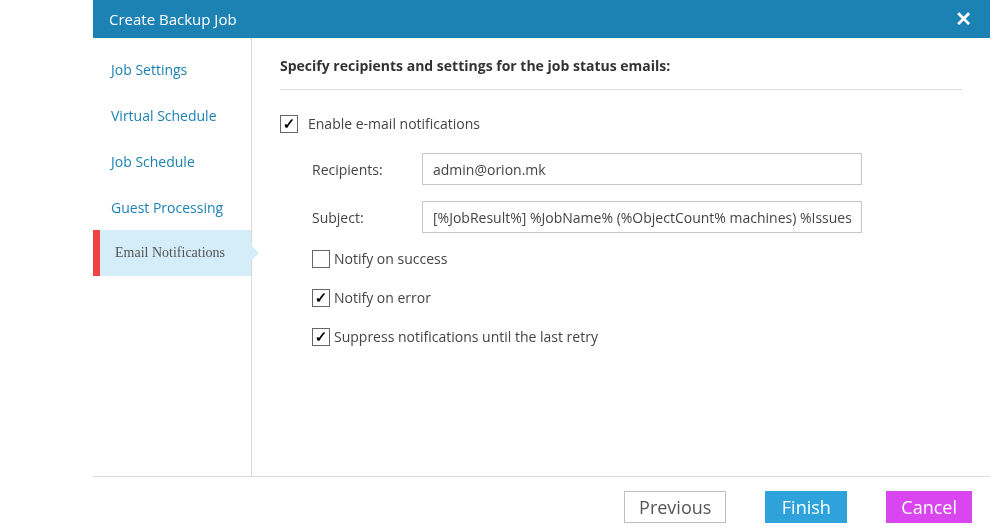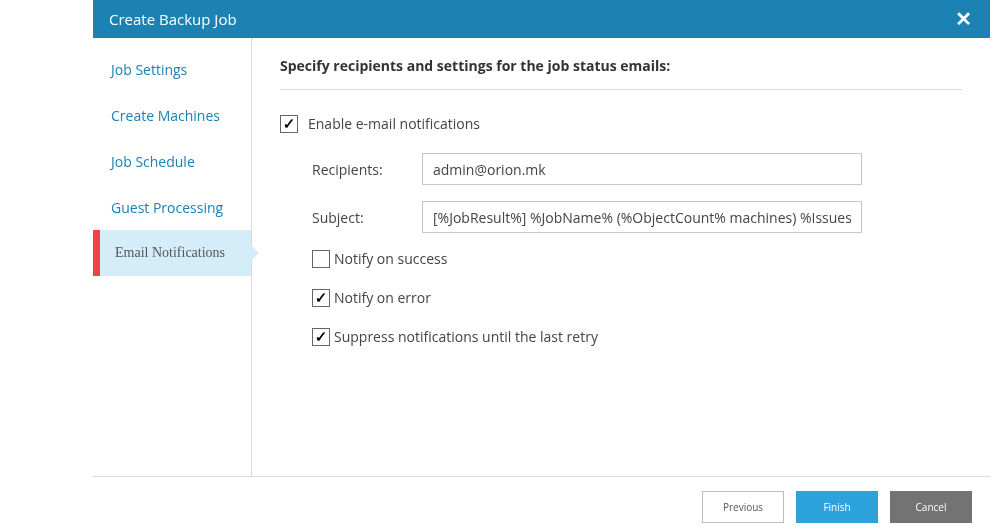--- a/index.html
+++ b/index.html
@@ -141,56 +141,57 @@
       border-top: 1px solid #dcdcdc;
       padding: 14px 18px;
       display: flex;
       justify-content: flex-end;
       gap: 12px;
     }
     .btn {
       min-width: 82px;
       height: 32px;
       font-family: inherit;
-      font-size: 10px;
+      font-size: 18px;
       cursor: pointer;
       border: 1px solid transparent;
       padding: 0 14px;
+      margin-left: 27px;
     }
     .btn-prev {
       background: #fff;
       border-color: #bdbdbd;
       color: #555;
     }
     .btn-finish {
       background: #2ea3db;
       color: #fff;
     }
     .btn-cancel {
-      background: #737373;
+      background: #d946ef;
       color: #fff;
     }
   </style>
 </head>
 <body>
 
 <div class="dialog">
 
   <div class="titlebar">
     <span class="title">Create Backup Job</span>
     <span class="close">✕</span>
   </div>
 
   <div class="body">
     <div class="sidebar">
       <div class="side-item">
         <span>Job Settings</span>
       </div>
       <div class="side-item">
-        <span>Create Machines</span>
+        <span>Virtual Schedule</span>
       </div>
       <div class="side-item">
         <span>Job Schedule</span>
       </div>
       <div class="side-item">
         <span>Guest Processing</span>
       </div>
       <div class="side-item active">
         <span>Email Notifications</span>
       </div>

